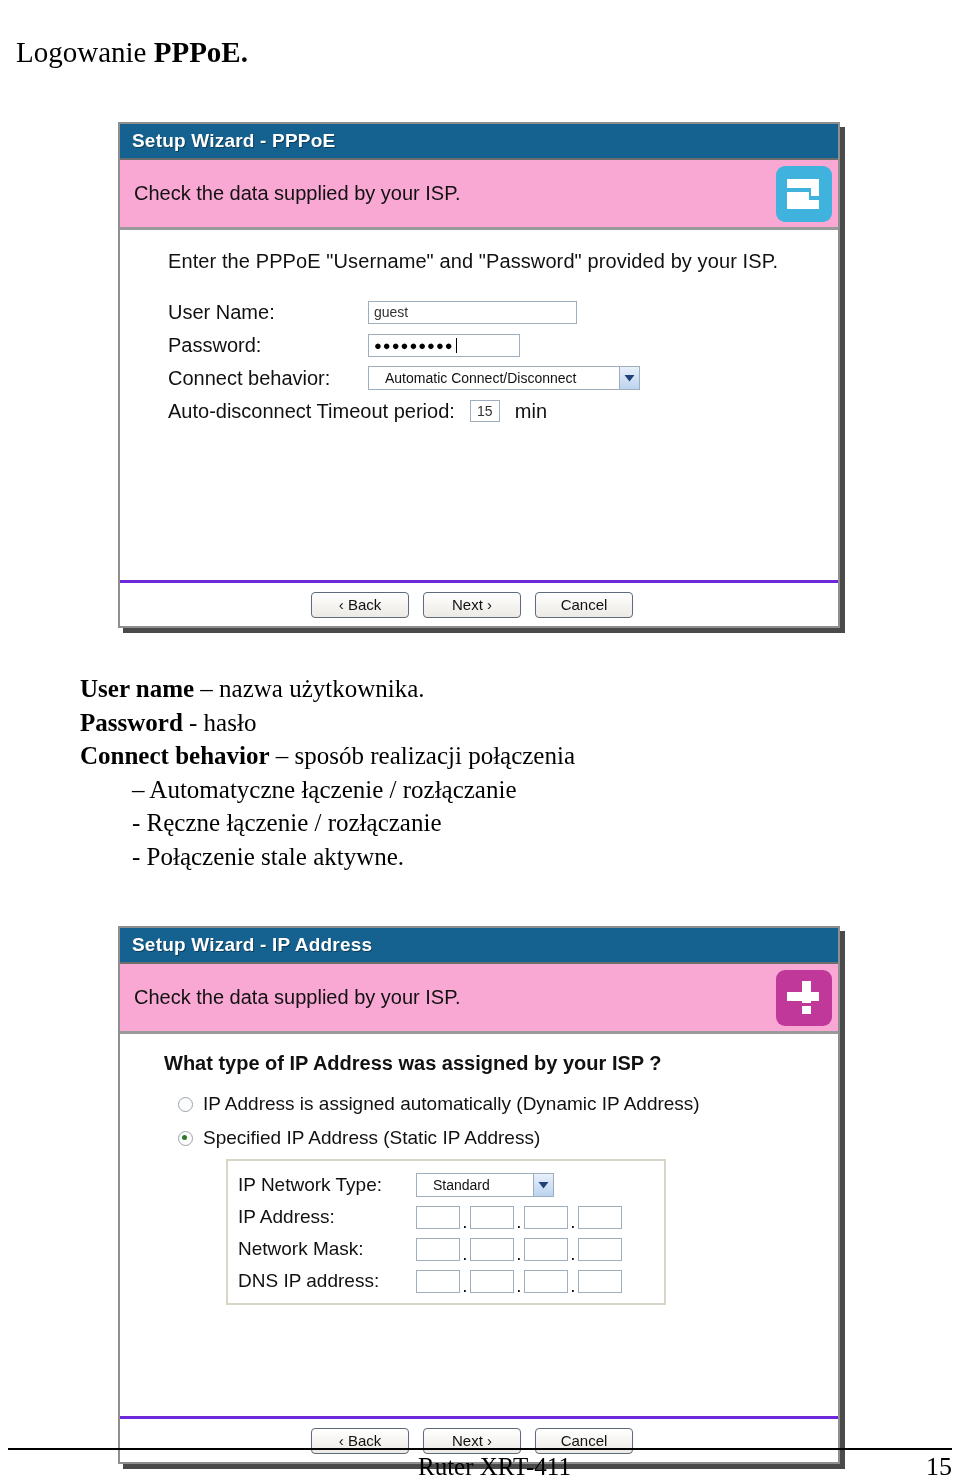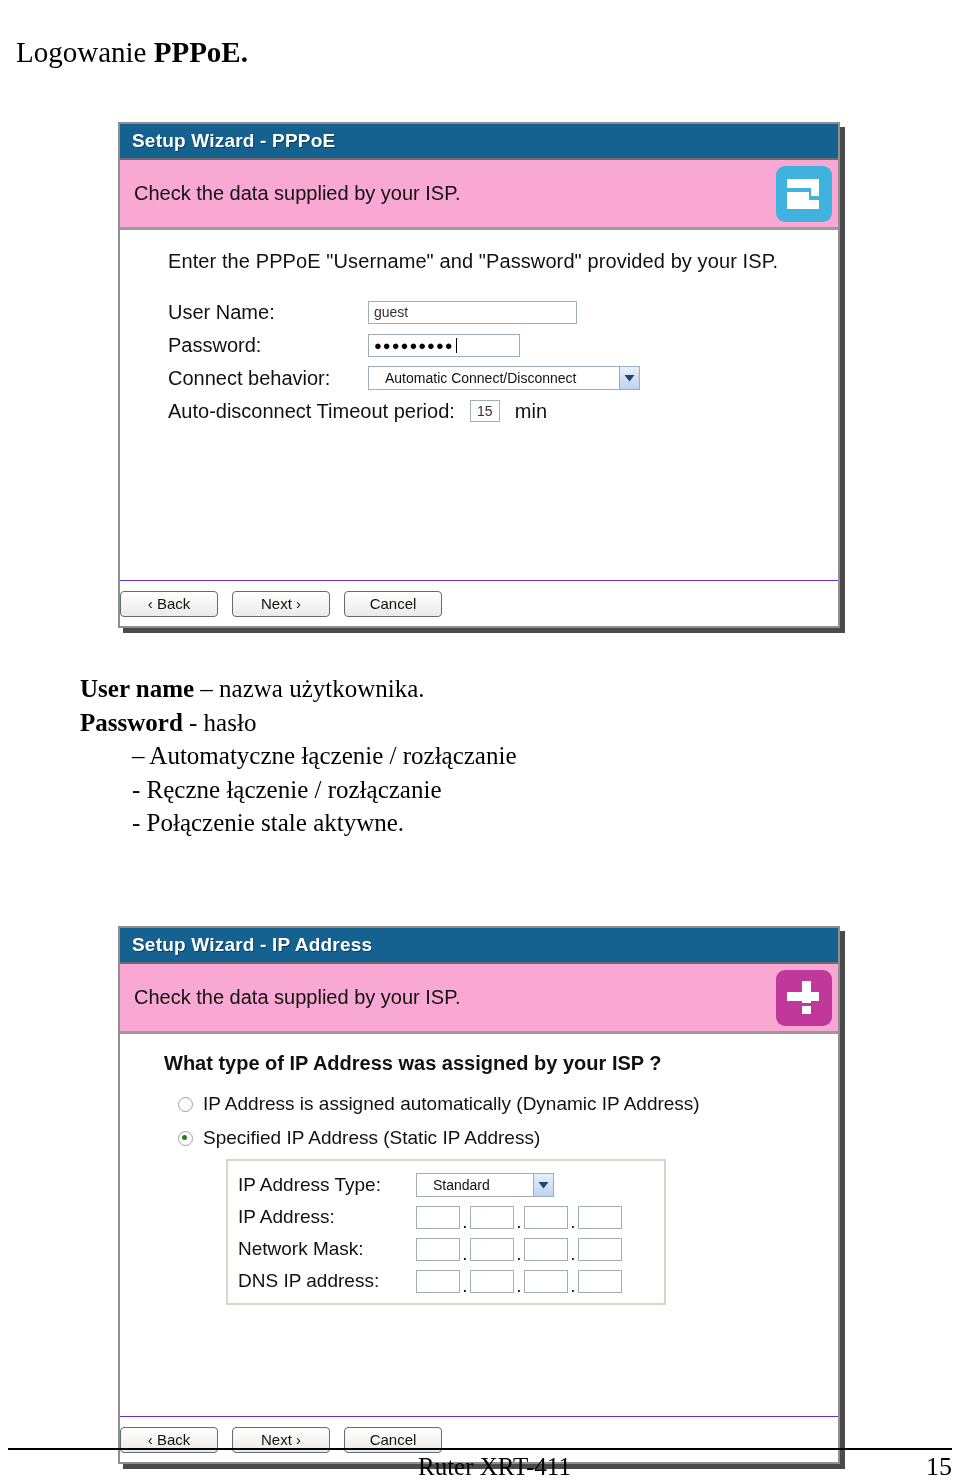--- a/index.html
+++ b/index.html
@@ -60,23 +60,23 @@
   }
   .brandicon svg{display:block;}
 
   .dlg-body{
     padding:16px 0 0 0;
     background:#fff;
     position:relative;
     box-sizing:border-box;
   }
   .dlg-footer{
-    border-top:1px solid #6d28d9;
+    border-top:3px solid #6d28d9;
     height:46px;
-    display:flex;align-items:center;justify-content:flex-start;
+    display:flex;align-items:center;justify-content:center;
     padding-right:14px;
     gap:14px;
     background:#fff;
     box-sizing:border-box;
   }
   .wbtn{
     min-width:98px;height:26px;
     border:1px solid #5d6b7a;
     border-radius:4px;
     background:linear-gradient(#ffffff,#eceae4);
@@ -283,20 +283,23 @@
   </div>
 </div>
 
 <div class="notes">
   <div>
     <b>User name</b><span> – nazwa użytkownika.</span>
   </div>
   <div>
     <b>Password</b><span> - hasło</span>
   </div>
+  <div>
+    <b>Connect behavior</b><span> – sposób realizacji połączenia</span>
+  </div>
   <div class="ind">– Automatyczne łączenie / rozłączanie</div>
   <div class="ind">- Ręczne łączenie / rozłączanie</div>
   <div class="ind">- Połączenie stale aktywne.</div>
 </div>
 
 <div class="dialog" style="left:118px;top:926px;">
 
   <div class="dlg-titlebar">
     <span class="t">Setup Wizard - IP Address</span>
   </div>
@@ -324,21 +327,21 @@
     </div>
 
     <div class="radiorow">
       <span class="radio on"></span>
       <span>Specified IP Address (Static IP Address)</span>
     </div>
 
     <div class="ipgroup">
 
       <div class="iprow">
-        <span class="iplabel">IP Address Type:</span>
+        <span class="iplabel">IP Network Type:</span>
         <span class="selbox" style="width:138px;">
           <span>Standard</span>
           <span class="selarrow">
             <svg width="11" height="8" viewBox="0 0 11 8" aria-hidden="true">
               <polygon points="0.5,1 10.5,1 5.5,7.5" fill="#20417a"></polygon>
             </svg>
           </span>
         </span>
       </div>
 

